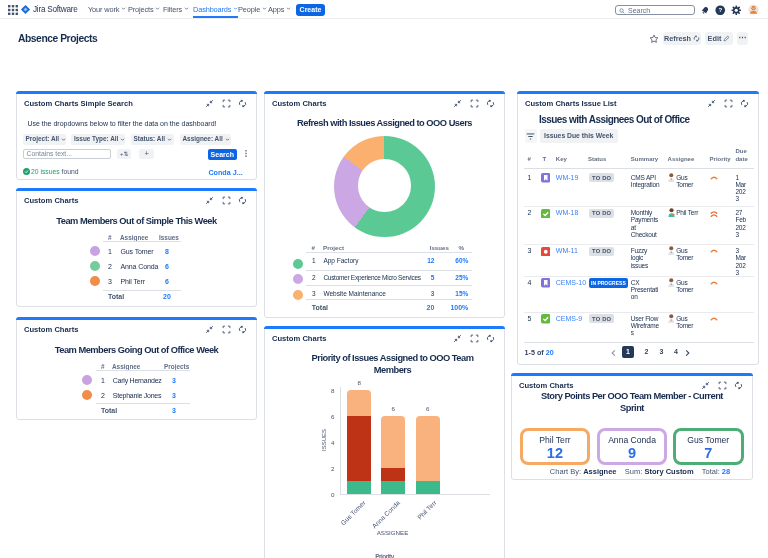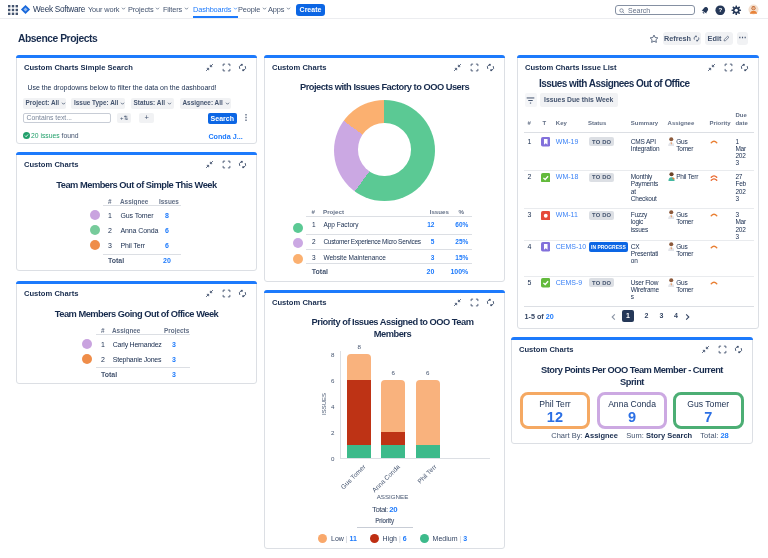--- a/index.html
+++ b/index.html
@@ -5,21 +5,21 @@
 * { margin:0; padding:0; box-sizing:border-box; }
 html,body { width:768px; height:558px; overflow:hidden; background:#fff;
   font-family:"Liberation Sans",sans-serif; color:#172B4D; }
 .abs { position:absolute; }
 #nav { position:absolute; left:0; top:0; width:768px; height:19px; background:#fff;
   border-bottom:1px solid #ECEDF0; }
 .navitem { position:absolute; top:0; height:19px; line-height:19px; font-size:7.4px;
   font-weight:400; color:#44546F; letter-spacing:-0.15px; }
 .caret { display:inline-block; width:5px; height:5px; vertical-align:1px; }
 #panels .panel { position:absolute; background:#fff; border:1px solid #DCDFE4;
-  border-radius:3px; }
+  border-radius:3px;margin-top:36px; }
 .panel::before { content:""; position:absolute; left:-1px; top:-1px; right:-1px; height:2.5px;
   background:#1D7AFC; border-radius:3px 3px 0 0; }
 .ph { position:absolute; left:7px; top:7px; font-size:7.6px; font-weight:700; color:#172B4D; }
 .picons { position:absolute; right:9px; top:7px; display:flex; gap:7.5px; }
 .ctitle { position:absolute; font-weight:700; color:#172B4D; text-align:center; letter-spacing:-0.5px; }
 .pill { position:absolute; top:42.4px; height:10.3px; background:#F1F2F4; border-radius:2px;
   font-size:6.4px; font-weight:600; color:#44546F; line-height:10.3px; padding:0 3px;
   display:flex; align-items:center; justify-content:space-between; box-sizing:border-box;
   white-space:nowrap; overflow:hidden; }
 .pill svg { flex:0 0 auto; margin-left:2px; }
@@ -39,21 +39,21 @@
       <rect x="0" y="7.6" width="2.4" height="2.4"></rect>
         <rect x="3.8" y="7.6" width="2.4" height="2.4"></rect>
         <rect x="7.6" y="7.6" width="2.4" height="2.4"></rect>
     </g>
   </svg>
 
   <svg class="abs" style="left:20px;top:4px" width="11" height="11" viewBox="0 0 24 24">
     <path fill="#1868DB" d="M12 2 L22 12 L12 22 L2 12 Z"></path>
     <path fill="#fff" d="M12 7.5 L16.5 12 L12 16.5 L7.5 12 Z" opacity="0.55"></path>
   </svg>
-  <div class="navitem" style="left:33px;font-size:8.2px;font-weight:400;color:#253858;letter-spacing:-0.25px;">Week Software</div>
+  <div class="navitem" style="left:33px;font-size:8.2px;font-weight:400;color:#253858;letter-spacing:-0.25px;">Jira Software</div>
   <div class="navitem" style="left:88px;">Your work <svg class="caret" viewBox="0 0 10 10">
         <path d="M2 3.5 L5 6.5 L8 3.5" stroke="#44546F" stroke-width="1.4" fill="none"></path>
       </svg></div>
   <div class="navitem" style="left:128px;">Projects <svg class="caret" viewBox="0 0 10 10">
         <path d="M2 3.5 L5 6.5 L8 3.5" stroke="#44546F" stroke-width="1.4" fill="none"></path>
       </svg></div>
   <div class="navitem" style="left:163px;">Filters <svg class="caret" viewBox="0 0 10 10">
         <path d="M2 3.5 L5 6.5 L8 3.5" stroke="#44546F" stroke-width="1.4" fill="none"></path>
       </svg></div>
   <div class="navitem" style="left:193px;color:#1D7AFC;border-bottom:2px solid #1D7AFC;height:18px;">Dashboards <svg class="caret" viewBox="0 0 10 10">
@@ -296,21 +296,21 @@
         </svg>
 <svg width="9" height="9" viewBox="0 0 16 16">
           <g stroke="#44546F" stroke-width="1.7" fill="none">
             <path d="M3.2 10.5 A5.2 5.2 0 0 1 5.5 3.2"></path>
             <path d="M12.8 5.5 A5.2 5.2 0 0 1 10.5 12.8"></path>
           </g>
           <rect x="5.2" y="1.6" width="3.2" height="3.2" fill="#44546F"></rect>
           <rect x="7.6" y="11.2" width="3.2" height="3.2" fill="#44546F"></rect>
         </svg>
       </div>
-    <div class="ctitle" style="left:0;right:0;top:26px;font-size:9.3px;">Projects with Issues Factory to OOO Users</div>
+    <div class="ctitle" style="left:0;right:0;top:26px;font-size:9.3px;">Refresh with Issues Assigned to OOO Users</div>
     <div class="abs" style="left:68.9px;top:43.8px;width:101px;height:101px;border-radius:50%;background:conic-gradient(#5BC994 0 60%,#CBA8E3 60% 85%,#FBB070 85% 100%);"></div>
     <div class="abs" style="left:93.2px;top:67.2px;width:52.4px;height:52.4px;border-radius:50%;background:#fff;"></div>
     <div class="abs" style="left:46.4px;top:151.9px;font-size:6.2px;font-weight:700;color:#626F86;">#</div>
     <div class="abs" style="left:58px;top:151.9px;font-size:6.2px;font-weight:700;color:#626F86;">Project</div>
     <div class="abs" style="left:164.7px;top:151.9px;font-size:6.2px;font-weight:700;color:#626F86;">Issues</div>
     <div class="abs" style="left:193.6px;top:151.9px;font-size:6.2px;font-weight:700;color:#626F86;">%</div>
     <div class="abs" style="left:40.8px;top:160.4px;width:166.3px;border-top:1px solid #DCDFE4;"></div>
     <div class="abs" style="left:27.6px;top:166.7px;width:10px;height:10px;border-radius:50%;background:#5BC994;"></div>
     <div class="abs" style="left:47.1px;top:164.5px;font-size:6.5px;color:#172B4D;">1</div>
     <div class="abs" style="left:58.4px;top:164.5px;font-size:6.5px;color:#172B4D;">App Factory</div>
@@ -379,21 +379,20 @@
     <div class="abs" style="left:116.2px;top:153.6px;width:24px;height:13px;background:#3DBA8B;"></div>
     <div class="abs" style="left:150.8px;top:88.6px;width:24px;height:65px;background:#F9B27D;border-radius:4px 4px 0 0;"></div>
     <div class="abs" style="left:150.8px;top:153.6px;width:24px;height:13px;background:#3DBA8B;"></div>
     <div class="abs" style="left:82.3px;top:52px;width:24px;font-size:6.2px;color:#44546F;text-align:center;">8</div>
     <div class="abs" style="left:116.2px;top:78px;width:24px;font-size:6.2px;color:#44546F;text-align:center;">6</div>
     <div class="abs" style="left:150.8px;top:78px;width:24px;font-size:6.2px;color:#44546F;text-align:center;">6</div>
     <div class="abs" style="right:142px;top:172px;font-size:6.5px;color:#44546F;transform:rotate(-45deg);transform-origin:top right;white-space:nowrap;">Gus Tomer</div>
     <div class="abs" style="right:108px;top:172px;font-size:6.5px;color:#44546F;transform:rotate(-45deg);transform-origin:top right;white-space:nowrap;">Anna Conda</div>
     <div class="abs" style="right:71px;top:172px;font-size:6.5px;color:#44546F;transform:rotate(-45deg);transform-origin:top right;white-space:nowrap;">Phil Terr</div>
     <div class="ctitle" style="left:16px;right:0;top:202px;font-size:6.2px;color:#44546F;font-weight:400;letter-spacing:0;">ASSIGNEE</div>
-    <div class="ctitle" style="left:0;right:0;top:214px;font-size:7.8px;font-weight:400;color:#344563;">Total: <span style="color:#1D7AFC;font-weight:600;">20</span></div>
     <div class="ctitle" style="left:0;right:0;top:226px;font-size:6.4px;color:#626F86;font-weight:600;">Priority</div>
     <div class="abs" style="left:92px;top:236px;width:56px;border-top:1px solid #C8CDD6;"></div>
     <div class="abs" style="left:52.6px;top:242.5px;width:9px;height:9px;border-radius:50%;background:#F9A86B;"></div>
     <div class="abs" style="left:66px;top:243.5px;font-size:7px;color:#344563;">Low <span style="color:#C1C7D0;">|</span> <span style="color:#1D7AFC;font-weight:600;">11</span></div>
     <div class="abs" style="left:104.9px;top:242.5px;width:9px;height:9px;border-radius:50%;background:#BE2E12;"></div>
     <div class="abs" style="left:117.6px;top:243.5px;font-size:7px;color:#344563;">High <span style="color:#C1C7D0;">|</span> <span style="color:#1D7AFC;font-weight:600;">6</span></div>
     <div class="abs" style="left:154.9px;top:242.5px;width:9px;height:9px;border-radius:50%;background:#3DBA8B;"></div>
     <div class="abs" style="left:167.6px;top:243.5px;font-size:7px;color:#344563;">Medium <span style="color:#C1C7D0;">|</span> <span style="color:#1D7AFC;font-weight:600;">3</span></div>
   </div>
   <div class="panel" id="pR1" style="left:517px;top:55px;width:242px;height:274px;">
@@ -584,28 +583,28 @@
         </svg>
 <svg width="9" height="9" viewBox="0 0 16 16">
           <g stroke="#44546F" stroke-width="1.7" fill="none">
             <path d="M3.2 10.5 A5.2 5.2 0 0 1 5.5 3.2"></path>
             <path d="M12.8 5.5 A5.2 5.2 0 0 1 10.5 12.8"></path>
           </g>
           <rect x="5.2" y="1.6" width="3.2" height="3.2" fill="#44546F"></rect>
           <rect x="7.6" y="11.2" width="3.2" height="3.2" fill="#44546F"></rect>
         </svg>
       </div>
-    <div class="ctitle" style="left:0;right:0;top:26px;font-size:9.3px;line-height:12px;">Story Points Per OOO Team Member - Current<br>Sprint</div>
+    <div class="ctitle" style="left:0;right:0;top:16px;font-size:9.3px;line-height:12px;">Story Points Per OOO Team Member - Current<br>Sprint</div>
     <div class="abs" style="left:7.7px;top:54px;width:70.5px;height:36.5px;border:3.5px solid #F5A963;border-radius:8px;">
       <div style="text-align:center;font-size:8.6px;color:#172B4D;margin-top:3.5px;">Phil Terr</div>
       <div style="text-align:center;font-size:14.5px;font-weight:700;color:#2B6FE4;margin-top:0.5px;">12</div>
     </div>
     <div class="abs" style="left:84.8px;top:54px;width:70.5px;height:36.5px;border:3.5px solid #CCA9E2;border-radius:8px;">
       <div style="text-align:center;font-size:8.6px;color:#172B4D;margin-top:3.5px;">Anna Conda</div>
       <div style="text-align:center;font-size:14.5px;font-weight:700;color:#2B6FE4;margin-top:0.5px;">9</div>
     </div>
     <div class="abs" style="left:161px;top:54px;width:70.5px;height:36.5px;border:3.5px solid #4CAE74;border-radius:8px;">
       <div style="text-align:center;font-size:8.6px;color:#172B4D;margin-top:3.5px;">Gus Tomer</div>
       <div style="text-align:center;font-size:14.5px;font-weight:700;color:#2B6FE4;margin-top:0.5px;">7</div>
     </div>
-    <div class="ctitle" style="left:16px;right:0;top:92.5px;font-size:7.5px;font-weight:400;color:#44546F;letter-spacing:0;">Chart By: <b style="color:#172B4D;">Assignee</b> &nbsp;&nbsp; Sum: <b style="color:#172B4D;">Story Search</b> &nbsp;&nbsp; Total: <b style="color:#1D7AFC;">28</b></div>
+    <div class="ctitle" style="left:16px;right:0;top:92.5px;font-size:7.5px;font-weight:400;color:#44546F;letter-spacing:0;">Chart By: <b style="color:#172B4D;">Assignee</b> &nbsp;&nbsp; Sum: <b style="color:#172B4D;">Story Custom</b> &nbsp;&nbsp; Total: <b style="color:#1D7AFC;">28</b></div>
   </div>
 </div>
 
 </body></html>

